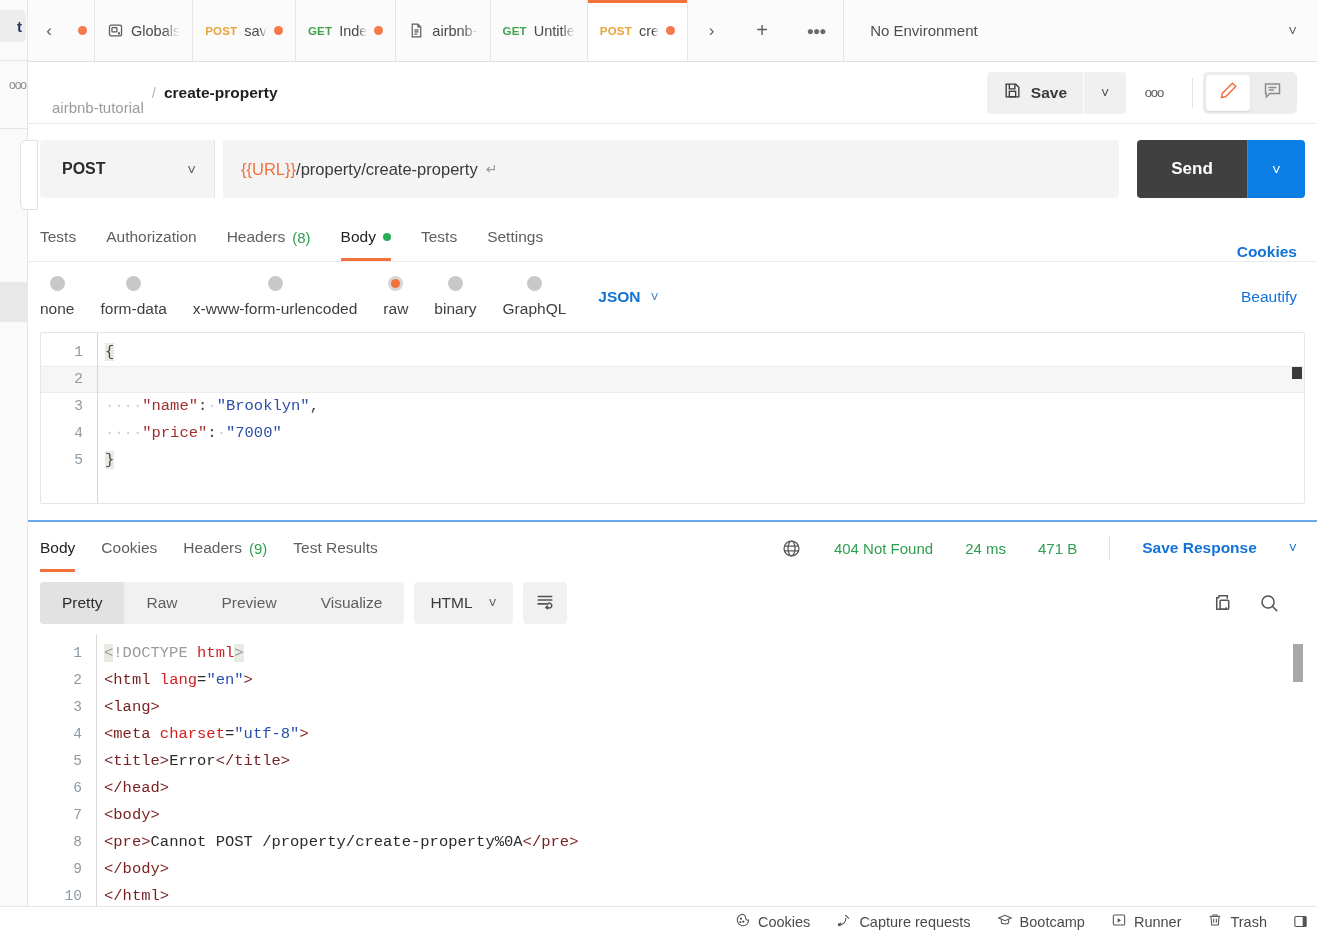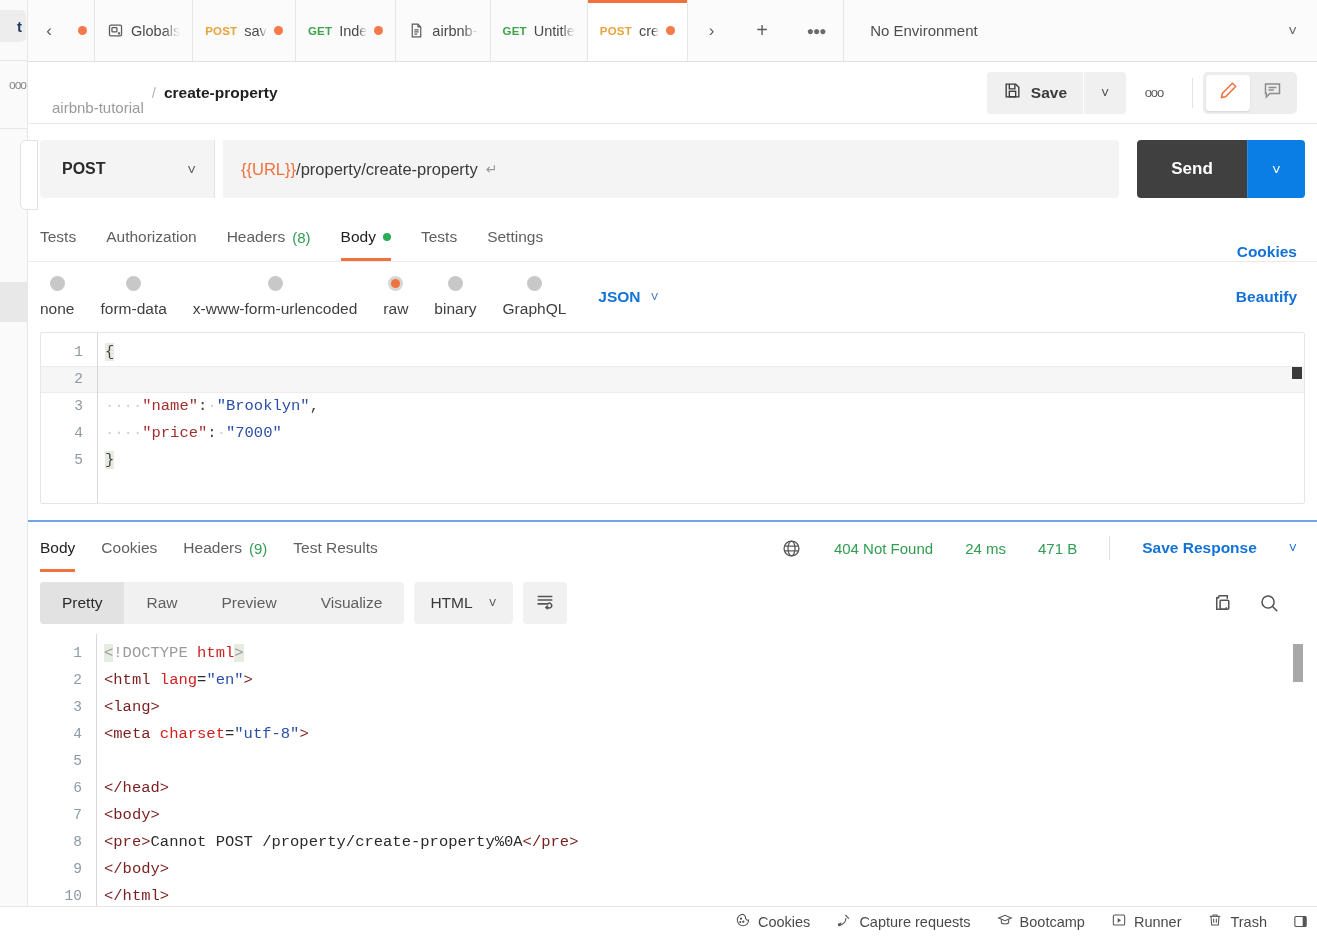--- a/index.html
+++ b/index.html
@@ -163,21 +163,21 @@
   .btyperow { display: flex; align-items: center; padding: 14px 20px 14px 40px; flex: none; }
   .radio { display: flex; align-items: center; gap: 9px; margin-right: 26px; font-size: 15.5px; color: #3f3f3f; flex-direction: column; }
   .rc { width: 15px; height: 15px; border-radius: 50%; background: #c8c8c8; display: inline-block; position: relative; }
   .rc.on { background: #d6d6d6; }
   .rc.on::after {
     content: ""; position: absolute; left: 3px; top: 3px; width: 9px; height: 9px;
     border-radius: 50%; background: #f2713c;
   }
   .jsonsel { display: flex; align-items: center; gap: 10px; font-size: 15.5px; font-weight: 700; color: #1272d6; margin-left: 6px; }
   .jsonsel .jchev { font-weight: 400; font-size: 14px; color: #4a7fbe; }
-  .beautify { margin-left: auto; font-size: 15.5px; font-weight: 700; color: #1272d6; }
+  .beautify { margin-left: auto; font-size: 15.5px; font-weight: 400; color: #1272d6; }
 
   
   .editor-wrap {
     margin: 0 12px 0 40px; border: 1px solid #e6e6e6; border-radius: 2px;
     position: relative; overflow: hidden; background: #fff;
   }
   .req-editor { height: 172px; flex: none; }
   .codearea {
     font-family: "Liberation Mono", monospace; font-size: 15.5px; line-height: 27px;
     padding: 6px 0 0 0; position: relative; height: 100%;
@@ -544,21 +544,21 @@
   </div>
 
   <div class="resp-editor">
     <div class="codearea" id="resp-code">
 
     <div class="gutterline"></div>
         <div class="cline"><span class="lnum">1</span><span class="ctext"><span class="bracket h-doc">&lt;</span><span class="h-doc">!DOCTYPE </span><span class="h-attr">html</span><span class="bracket h-doc">&gt;</span></span></div>
         <div class="cline"><span class="lnum">2</span><span class="ctext"><span class="h-tag">&lt;</span><span class="h-tag">html</span><span class="h-txt"></span><span class="h-txt"> </span><span class="h-attr">lang</span><span class="h-txt">=</span><span class="h-val">"en"</span><span class="h-txt"></span><span class="h-tag">&gt;</span></span></div>
         <div class="cline"><span class="lnum">3</span><span class="ctext"><span class="h-tag">&lt;</span><span class="h-tag">lang</span><span class="h-txt"></span><span class="h-tag">&gt;</span></span></div>
         <div class="cline"><span class="lnum">4</span><span class="ctext"><span class="h-tag">&lt;</span><span class="h-tag">meta</span><span class="h-txt"></span><span class="h-txt"> </span><span class="h-attr">charset</span><span class="h-txt">=</span><span class="h-val">"utf-8"</span><span class="h-txt"></span><span class="h-tag">&gt;</span></span></div>
-        <div class="cline"><span class="lnum">5</span></div>
+        <div class="cline"><span class="lnum">5</span><span class="ctext"><span class="h-tag">&lt;</span><span class="h-tag">title</span><span class="h-txt"></span><span class="h-tag">&gt;</span><span class="h-txt">Error</span><span class="h-tag">&lt;</span><span class="h-tag">/title</span><span class="h-txt"></span><span class="h-tag">&gt;</span></span></div>
         <div class="cline"><span class="lnum">6</span><span class="ctext"><span class="h-tag">&lt;</span><span class="h-tag">/head</span><span class="h-txt"></span><span class="h-tag">&gt;</span></span></div>
         <div class="cline"><span class="lnum">7</span><span class="ctext"><span class="h-tag">&lt;</span><span class="h-tag">body</span><span class="h-txt"></span><span class="h-tag">&gt;</span></span></div>
         <div class="cline"><span class="lnum">8</span><span class="ctext"><span class="h-tag">&lt;</span><span class="h-tag">pre</span><span class="h-txt"></span><span class="h-tag">&gt;</span><span class="h-txt">Cannot POST /property/create-property%0A</span><span class="h-tag">&lt;</span><span class="h-tag">/pre</span><span class="h-txt"></span><span class="h-tag">&gt;</span></span></div>
         <div class="cline"><span class="lnum">9</span><span class="ctext"><span class="h-tag">&lt;</span><span class="h-tag">/body</span><span class="h-txt"></span><span class="h-tag">&gt;</span></span></div>
         <div class="cline"><span class="lnum">10</span><span class="ctext"><span class="h-tag">&lt;</span><span class="h-tag">/html</span><span class="h-txt"></span><span class="h-tag">&gt;</span></span></div>
       </div>
     <div class="sbar-track">
       <div class="sbar-thumb" style="top:6px;height:38px;background:#a8a8a8;"></div>
     </div>
   </div>

